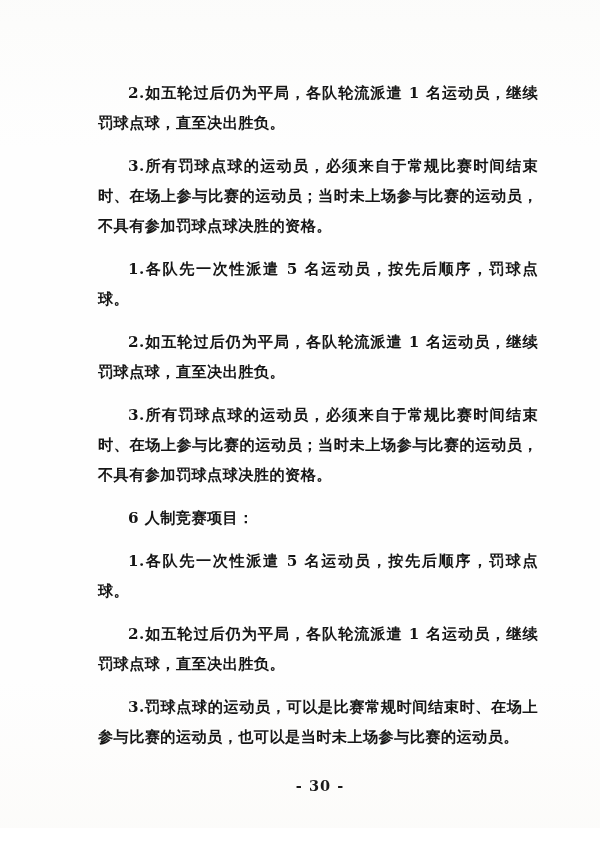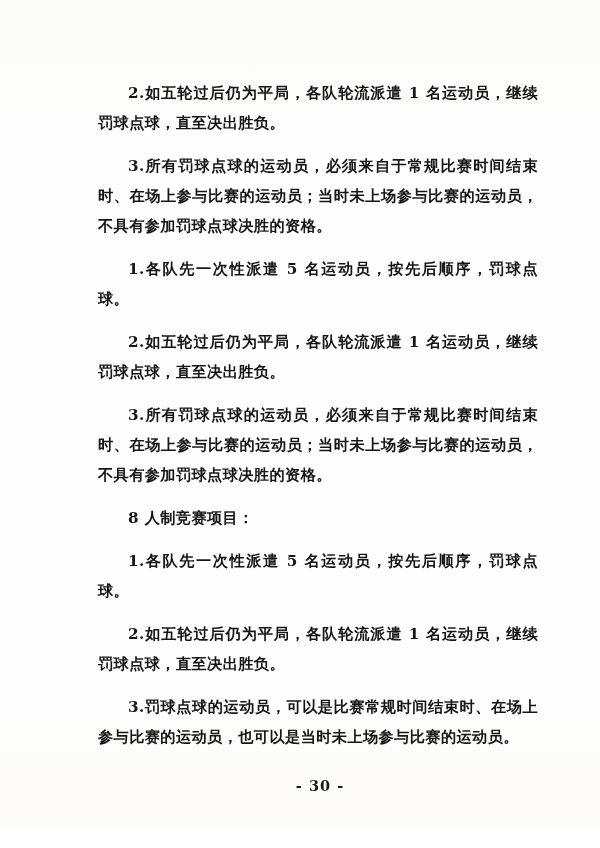--- a/index.html
+++ b/index.html
@@ -63,20 +63,20 @@
 
 <div class="page">
   <div class="scan-tint"></div>
 
   <div class="body-text">
     <p class="para">2.如五轮过后仍为平局，各队轮流派遣 1 名运动员，继续罚球点球，直至决出胜负。</p>
     <p class="para">3.所有罚球点球的运动员，必须来自于常规比赛时间结束时、在场上参与比赛的运动员；当时未上场参与比赛的运动员，不具有参加罚球点球决胜的资格。</p>
     <p class="para">1.各队先一次性派遣 5 名运动员，按先后顺序，罚球点球。</p>
     <p class="para">2.如五轮过后仍为平局，各队轮流派遣 1 名运动员，继续罚球点球，直至决出胜负。</p>
     <p class="para">3.所有罚球点球的运动员，必须来自于常规比赛时间结束时、在场上参与比赛的运动员；当时未上场参与比赛的运动员，不具有参加罚球点球决胜的资格。</p>
-    <p class="para">8 人制竞赛项目：</p>
+    <p class="para">6 人制竞赛项目：</p>
     <p class="para">1.各队先一次性派遣 5 名运动员，按先后顺序，罚球点球。</p>
     <p class="para">2.如五轮过后仍为平局，各队轮流派遣 1 名运动员，继续罚球点球，直至决出胜负。</p>
     <p class="para">3.罚球点球的运动员，可以是比赛常规时间结束时、在场上参与比赛的运动员，也可以是当时未上场参与比赛的运动员。</p>
   </div>
 
   <div class="page-number">- 30 -</div>
 </div>
 
 </body></html>

